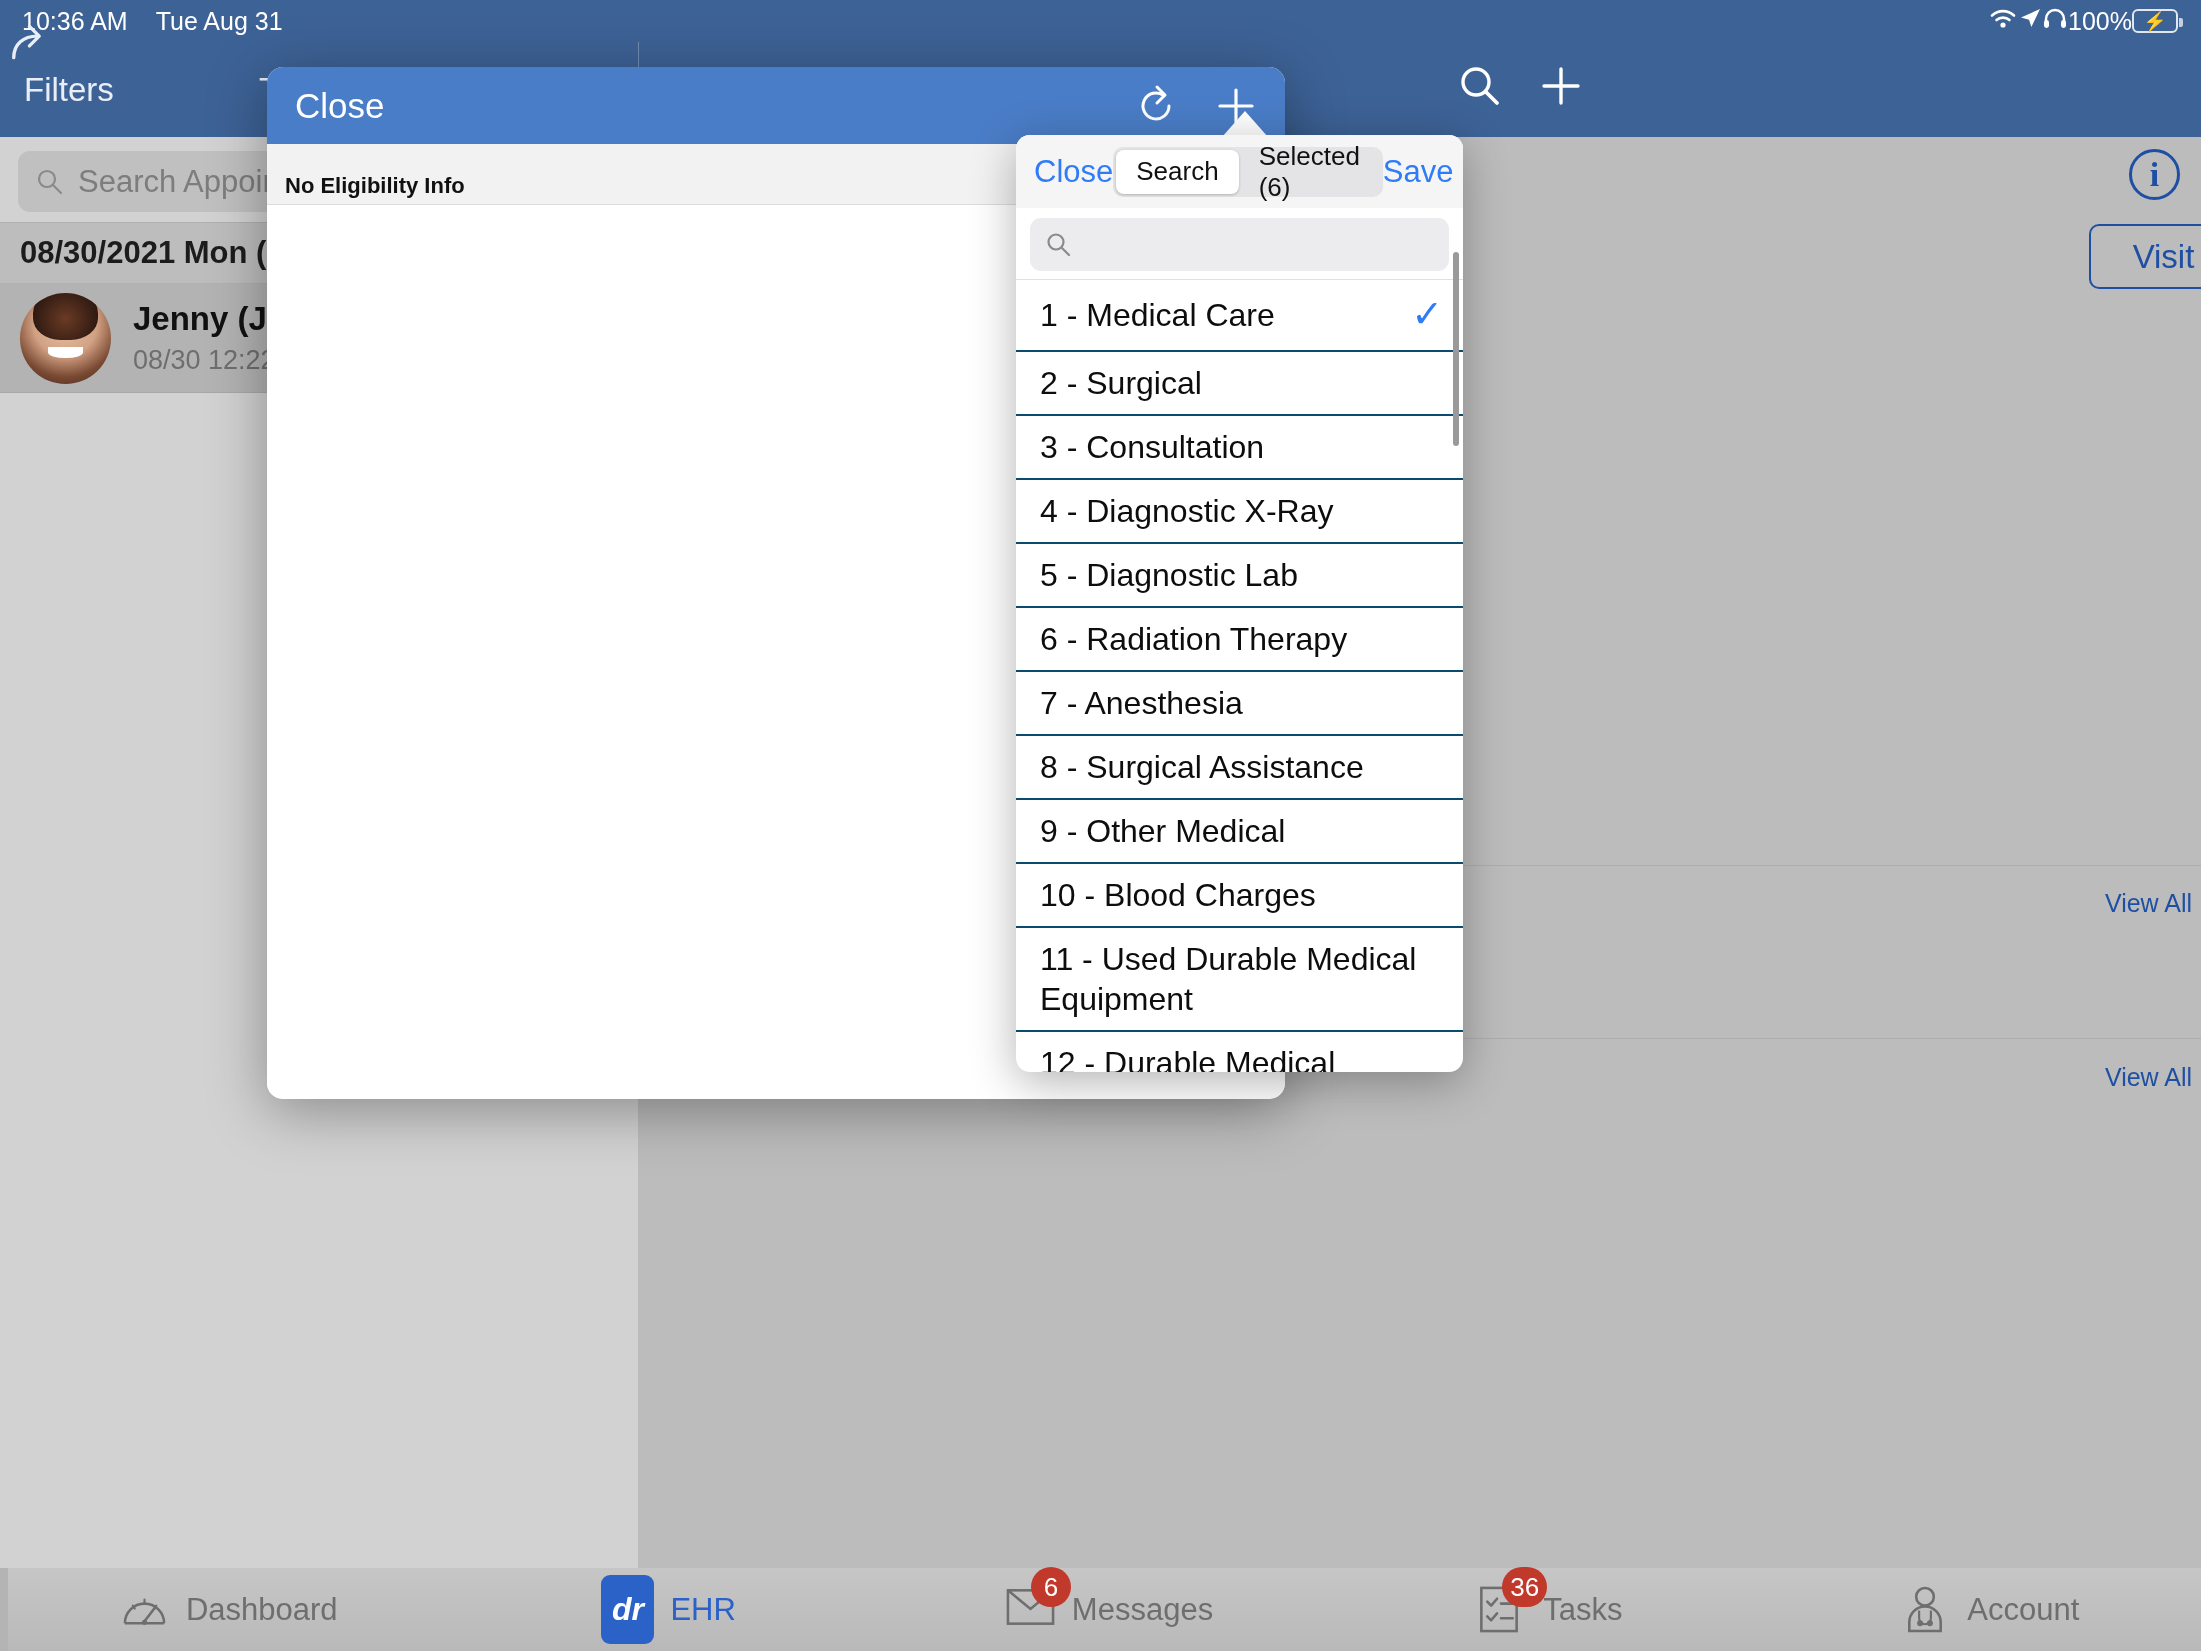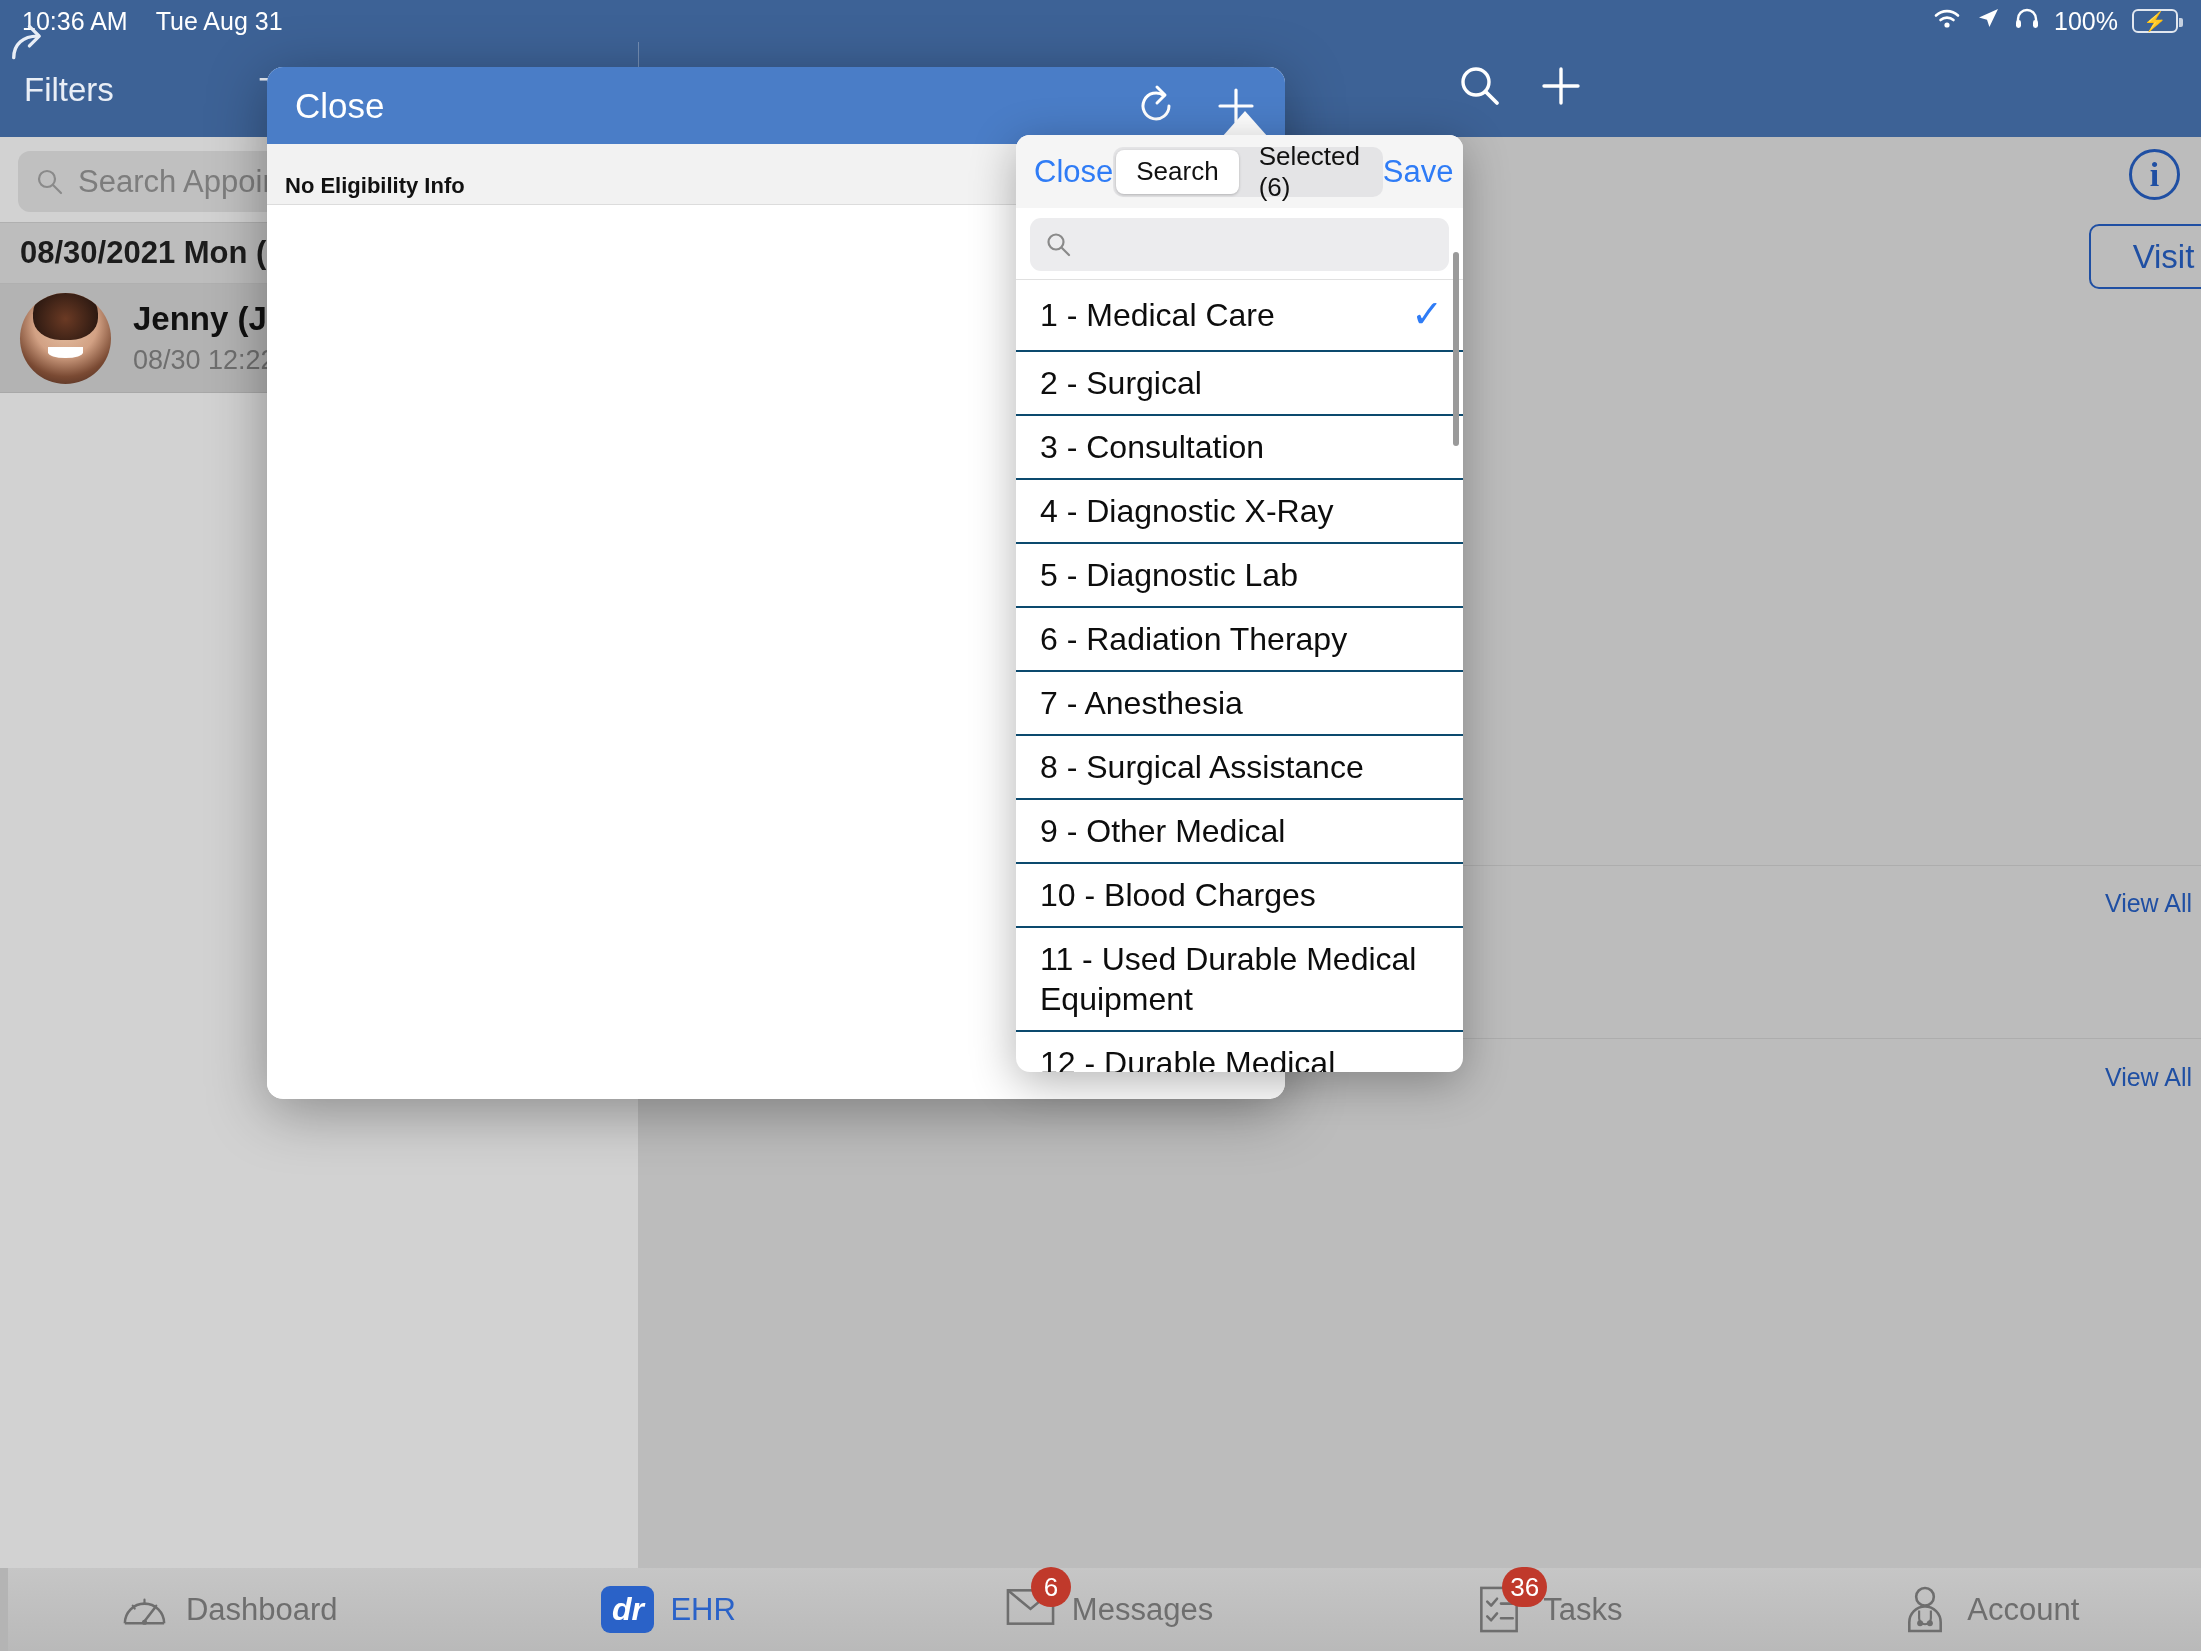--- a/index.html
+++ b/index.html
@@ -13,21 +13,21 @@
 
   
   #app-root { position:absolute; inset:0; }
 
   .statusbar {
     position:absolute; top:0; left:0; width:2202px; height:42px;
     background:#3d6296; color:#fff;
     display:flex; align-items:center; font-size:25px;
   }
   .sb-left { display:flex; gap:28px; margin-left:22px; }
-  .sb-right { position:absolute; right:24px; display:flex; align-items:center; gap:14px; font-size:25px; }
+  .sb-right { position:absolute; right:24px; display:flex; align-items:center; font-size:25px; }
   .batt {
     width:46px; height:24px; border:2px solid rgba(255,255,255,.85); border-radius:6px;
     position:relative; padding:2px;
   }
   .batt::after {
     content:""; position:absolute; right:-7px; top:7px; width:4px; height:9px;
     background:rgba(255,255,255,.7); border-radius:0 2px 2px 0;
   }
   .batt-fill { width:100%; height:100%; background:#3bd155; border-radius:3px; }
   .bolt { position:absolute; left:50%; top:50%; transform:translate(-50%,-50%); font-size:19px; color:#1a1a1a; }
@@ -101,21 +101,21 @@
   .tabbar {
     position:absolute; left:0; bottom:0; width:2202px; height:83px;
     background:linear-gradient(#c6c6c6,#b9b9b9);
     display:flex; align-items:center;margin-left:8px;
   }
   .tab { flex:1; display:flex; align-items:center; justify-content:center; gap:16px; position:relative; }
   .tab-label { font-size:31px; color:#6e6e6e; }
   .tab-label.active { color:#2a62c8; }
   .tab-ic { width:51px; height:51px; position:relative; flex:0 0 auto; }
   .ehr-sq {
-    width:53px; height:47px; background:#2a62c8; border-radius:9px;
+    width:53px; height:69px; background:#2a62c8; border-radius:9px;
     display:flex; align-items:center; justify-content:center;
     color:#fff; font-size:32px; font-weight:bold; font-style:italic;
   }
   .badge {
     position:absolute; top:-17px; left:26px; min-width:40px; height:40px; padding:0 8px;
     border-radius:20px; background:#c0392b; color:#fff; font-size:26px;
     display:flex; align-items:center; justify-content:center;
   }
 
   

